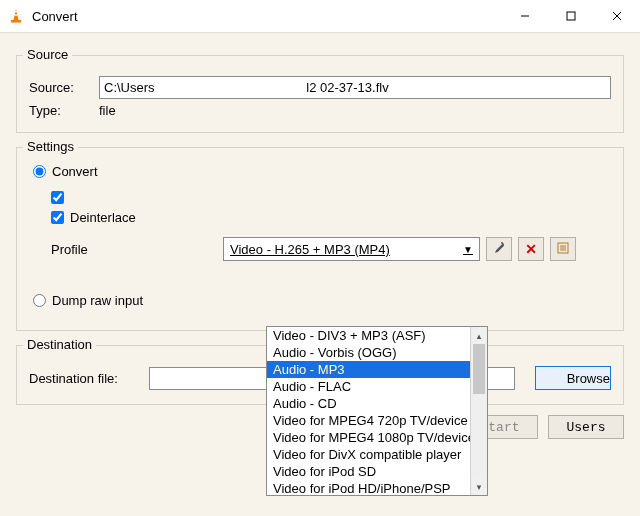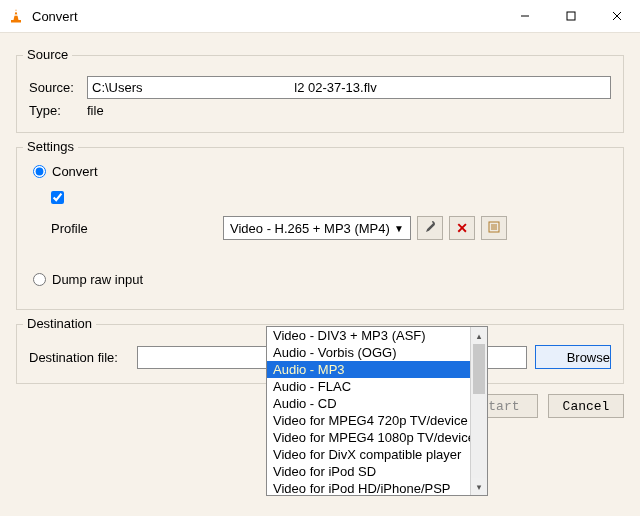--- a/index.html
+++ b/index.html
@@ -39,42 +39,43 @@
     padding: 16px 12px 10px 12px;
     background: #f7f2ea;
   }
   .group > .legend {
     position: absolute;
     top: -9px; left: 6px;
     padding: 0 4px;
     background: #f7f2ea;
     font-size: 13px;
   }
-  .row { display:flex; align-items:center; margin: 4px 0; }
+  .row { display:flex; align-items:center; margin: 4px 0; gap: 12px; }
   .lbl { width: 58px; }
   .static { color:#000; }
   .textinput {
     flex:1;
     border: 1px solid #8a8a8a;
     padding: 3px 4px;
     font: inherit;
     background:#fff;
   }
   
   .radio { display:flex; align-items:center; gap:6px; }
   .radio input { margin:0; }
   .check { display:flex; align-items:center; gap:6px; margin-left: 18px; }
   .check input { margin:0; }
   .settings-inner { padding-left: 4px; }
   .profileRow { display:flex; align-items:center; margin-top:12px; margin-left:18px; }
   .profileRow .plabel { width: 172px; }
   .combo {
     position: relative;
-    width: 188px;
+    width: 257px;
     height: 24px;
+    text-decoration: underline;
   }
   .combo-box {
     border: 1px solid #8a8a8a;
     background:#fff;
     width:100%; height:100%;
     display:flex; align-items:center;
     padding: 0 6px;
     justify-content: space-between;
   }
   .combo-box .arrow { font-size:10px; }
@@ -189,20 +190,24 @@
 <div class="group" style="padding-bottom:22px;">
   <span class="legend">Settings</span>
   <div class="settings-inner">
     <label class="radio" style="margin-bottom:12px;">
       <input type="radio" name="mode" checked="" style="">
       <span>Convert</span>
     </label>
     <label class="check">
       <input type="checkbox" checked="" style="">
     </label>
+    <label class="check" style="margin-top:6px;">
+      <input type="checkbox" checked="" style="">
+      <span>Deinterlace</span>
+    </label>
 
     <div class="profileRow">
       <span class="plabel">Profile</span>
       <div class="combo">
         <div class="combo-box">
           <span>Video - H.265 + MP3 (MP4)</span>
           <span class="arrow">▼</span>
         </div>
       </div>
       <div class="toolbtn">
@@ -243,21 +248,21 @@
       <span>Browse</span>
     </div>
   </div>
 </div>
 
 <div class="footer">
   <div class="btn disabled">
     <span>Start</span>
   </div>
   <div class="btn">
-    <span>Cancel</span>
+    <span>Users</span>
   </div>
 </div>
 
 <div class="dropdown">
   <div class="items" id="dd-items">
       <div class="item">Video - DIV3 + MP3 (ASF)</div>
       <div class="item">Audio - Vorbis (OGG)</div>
       <div class="item sel">Audio - MP3</div>
       <div class="item">Audio - FLAC</div>
       <div class="item">Audio - CD</div>

